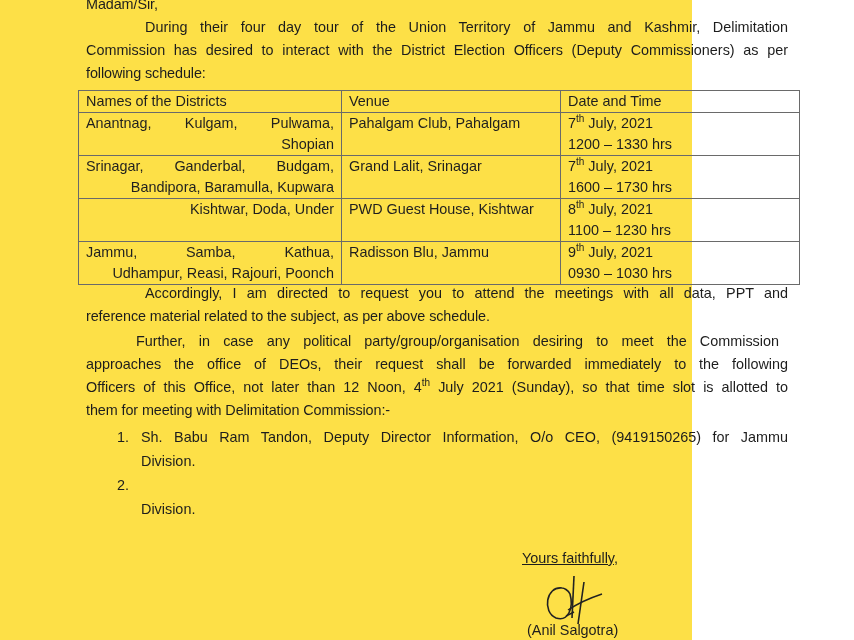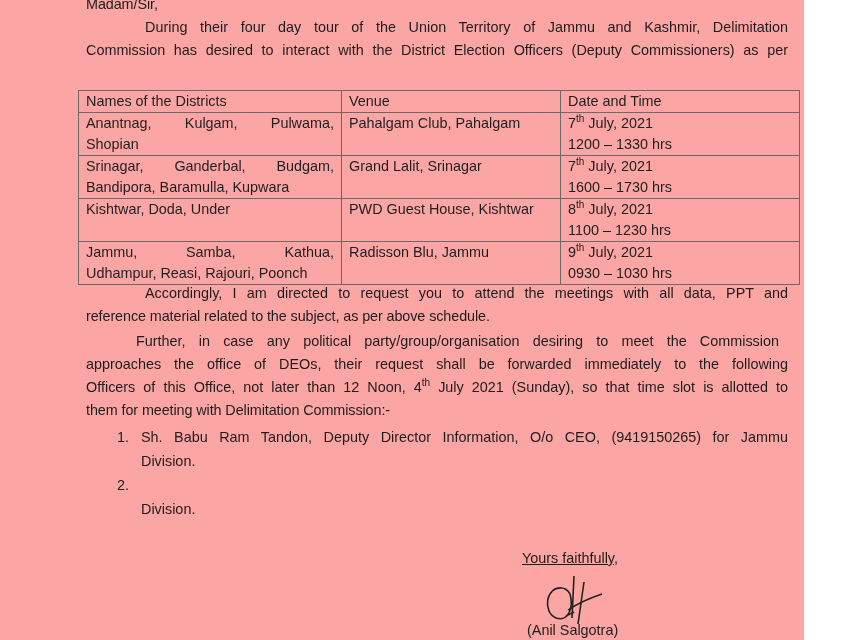--- a/index.html
+++ b/index.html
@@ -13,23 +13,23 @@
       overflow: hidden;
       position: relative;
       font-family: "Liberation Sans", "DejaVu Sans", sans-serif;
       color: #1d1d1d;
       font-size: 14.4px;
     }
     .page {
       position: absolute;
       left: 0;
       top: 0;
-      width: 804px;
+      width: 692px;
       height: 640px;
-      background: #fca5a5;
+      background: #fde047;
     }
     .line {
       position: absolute;
       white-space: nowrap;
       line-height: 20px;
       letter-spacing: -0.1px;
     }
     .justify {
       position: absolute;
       left: 86px;
@@ -66,21 +66,21 @@
     .districts {
       display: block;
       width: 248px;
       text-align: justify;
     }
     .districts .l1 {
       display: block;
       text-align: justify;
       text-align-last: justify;
     }
-    .districts .l2 { display: block; text-align: left; }
+    .districts .l2 { display: block; text-align: right; }
     sup { font-size: 10px; line-height: 0; vertical-align: 6px; }
 
     .list-num {
       position: absolute;
       left: 117px;
       line-height: 20px;
     }
     .list-text {
       position: absolute;
       left: 141px;
@@ -120,20 +120,21 @@
   </style>
 </head>
 <body>
 
 <div class="page">
 
   <div class="line" style="left:86px; top:-6px;">Madam/Sir,</div>
 
   <div class="justify" style="left:145px; width:643px; top:17px;">During their four day tour of the Union Territory of Jammu and Kashmir, Delimitation</div>
   <div class="justify" style="top:40px;">Commission has desired to interact with the District Election Officers (Deputy Commissioners) as per</div>
+  <div class="line" style="left:86px; top:63px;">following schedule:</div>
 
   <table class="sched">
     <tbody>
         <tr class="hdr">
       <td class="c1">Names of the Districts</td>
       <td class="c2">Venue</td>
       <td class="c3">Date and Time</td>
     </tr>
 
     <tr class="row">

